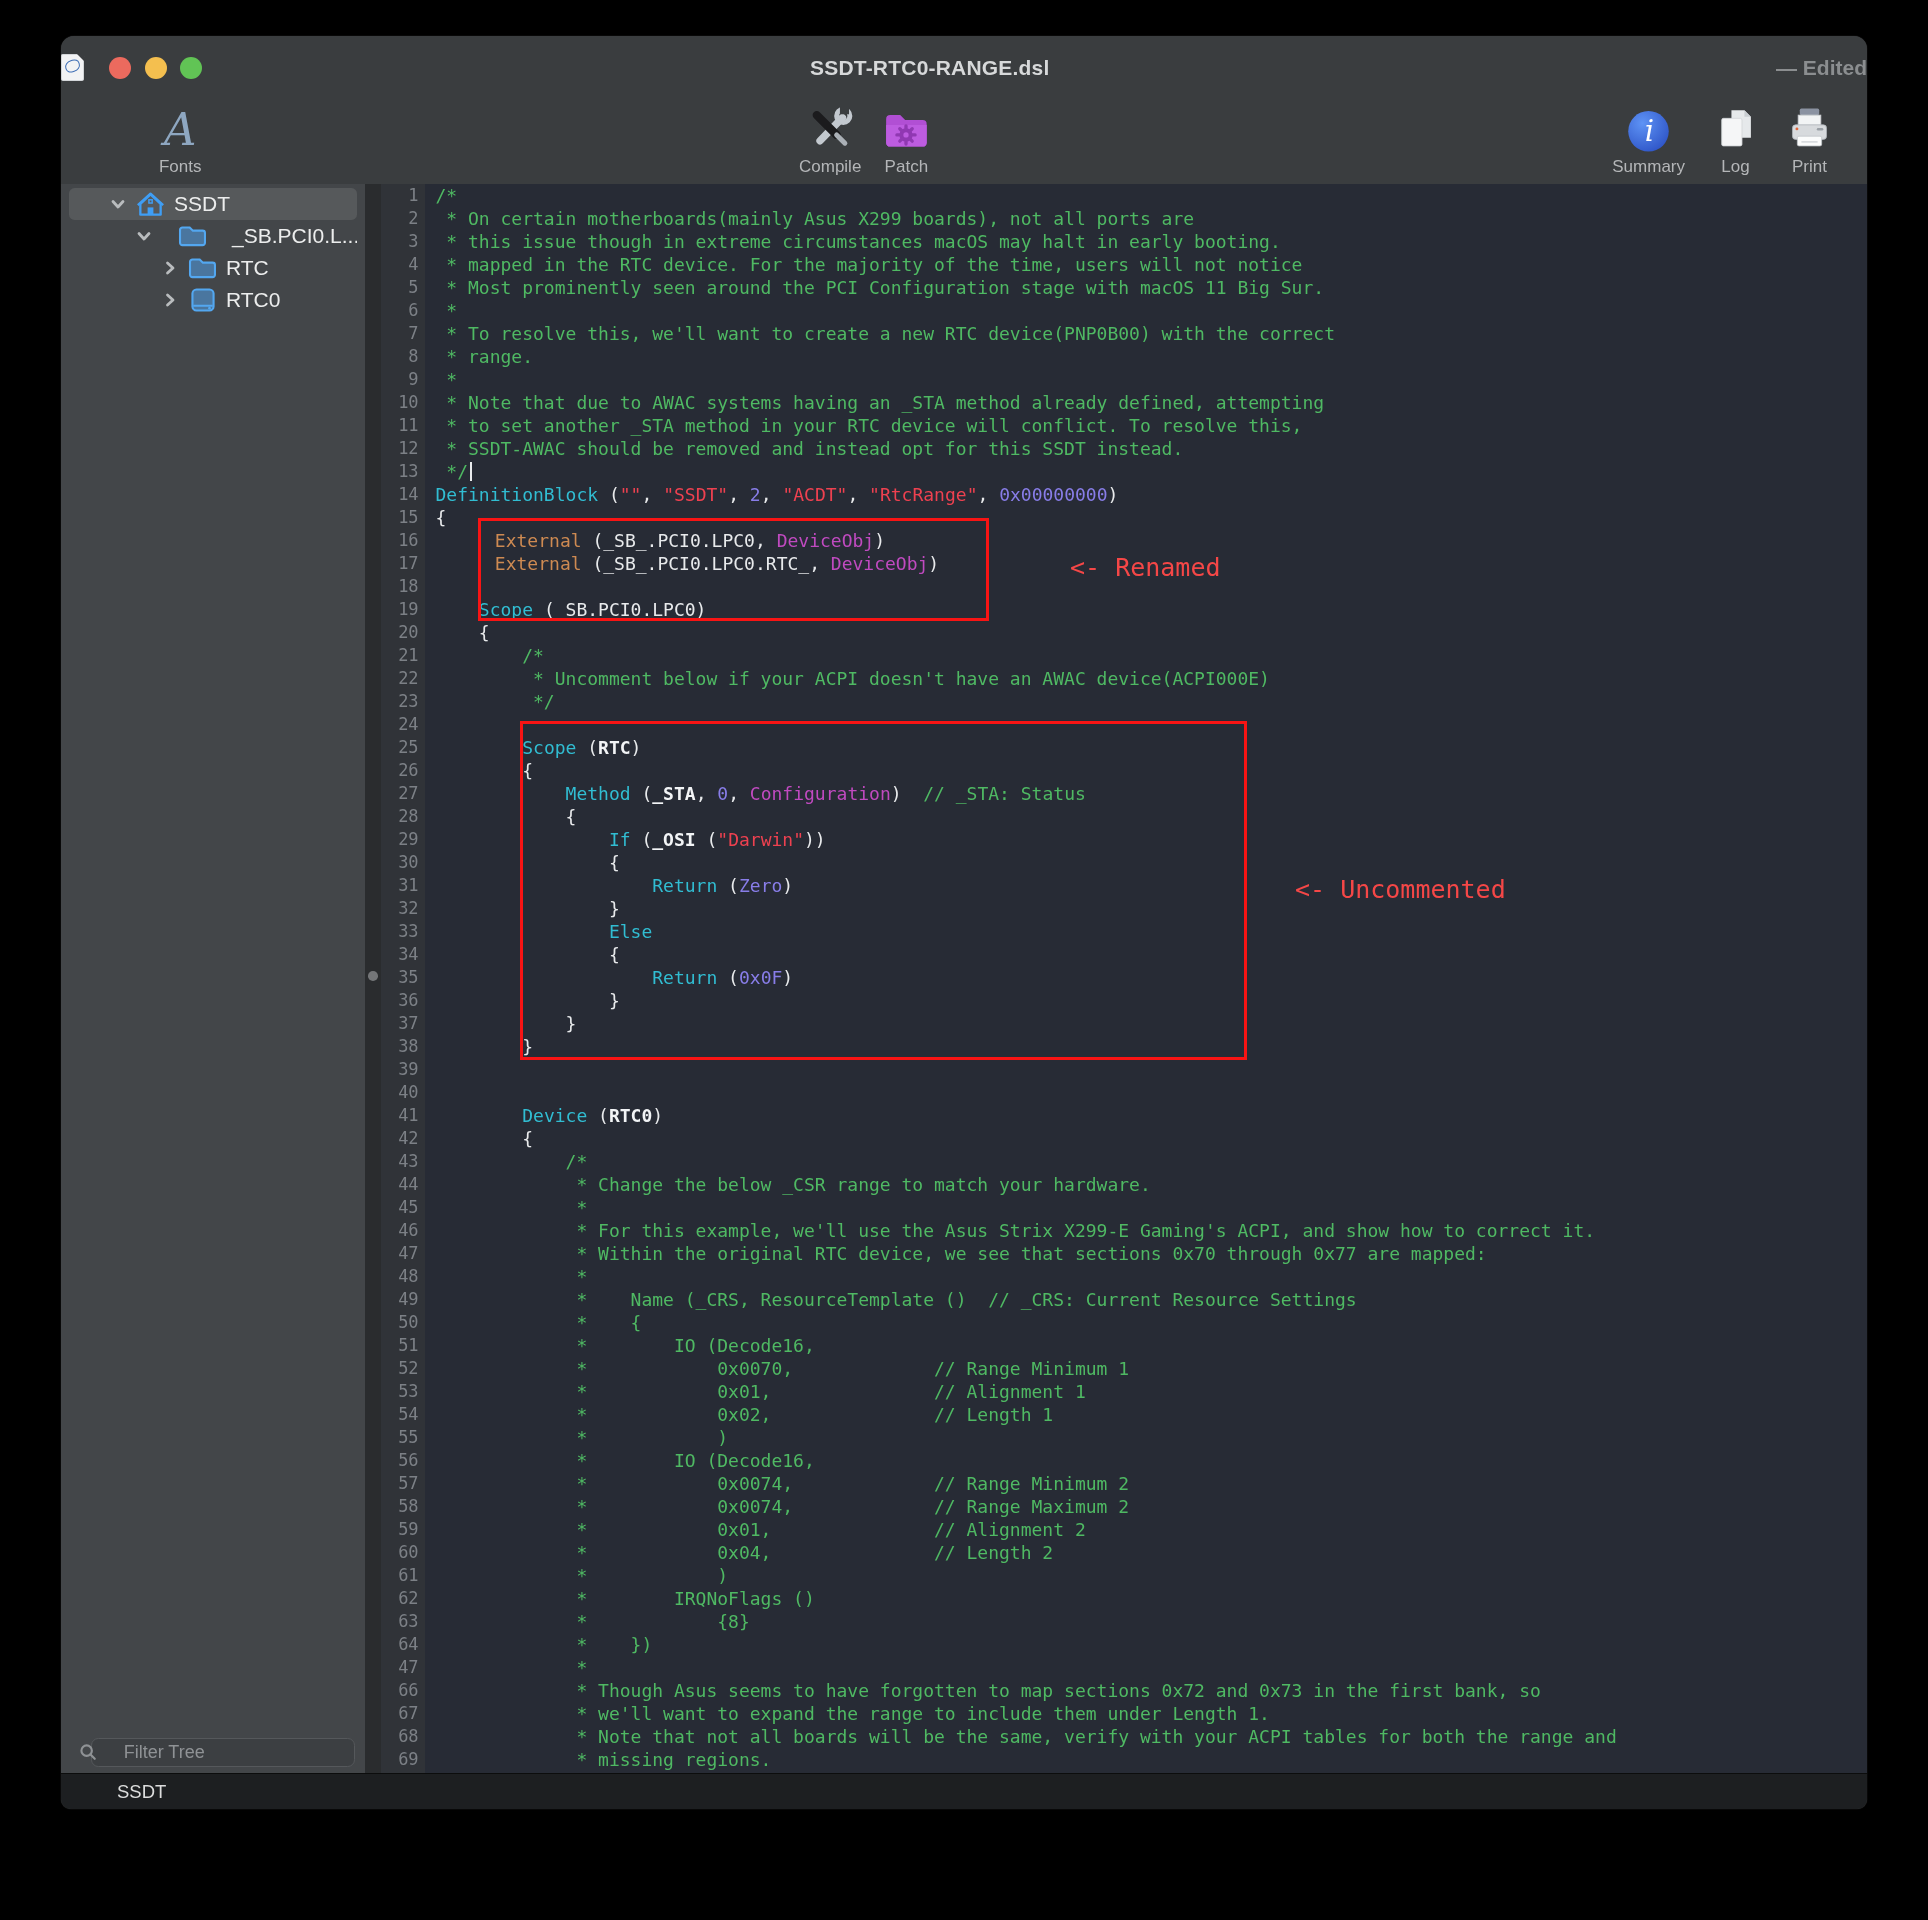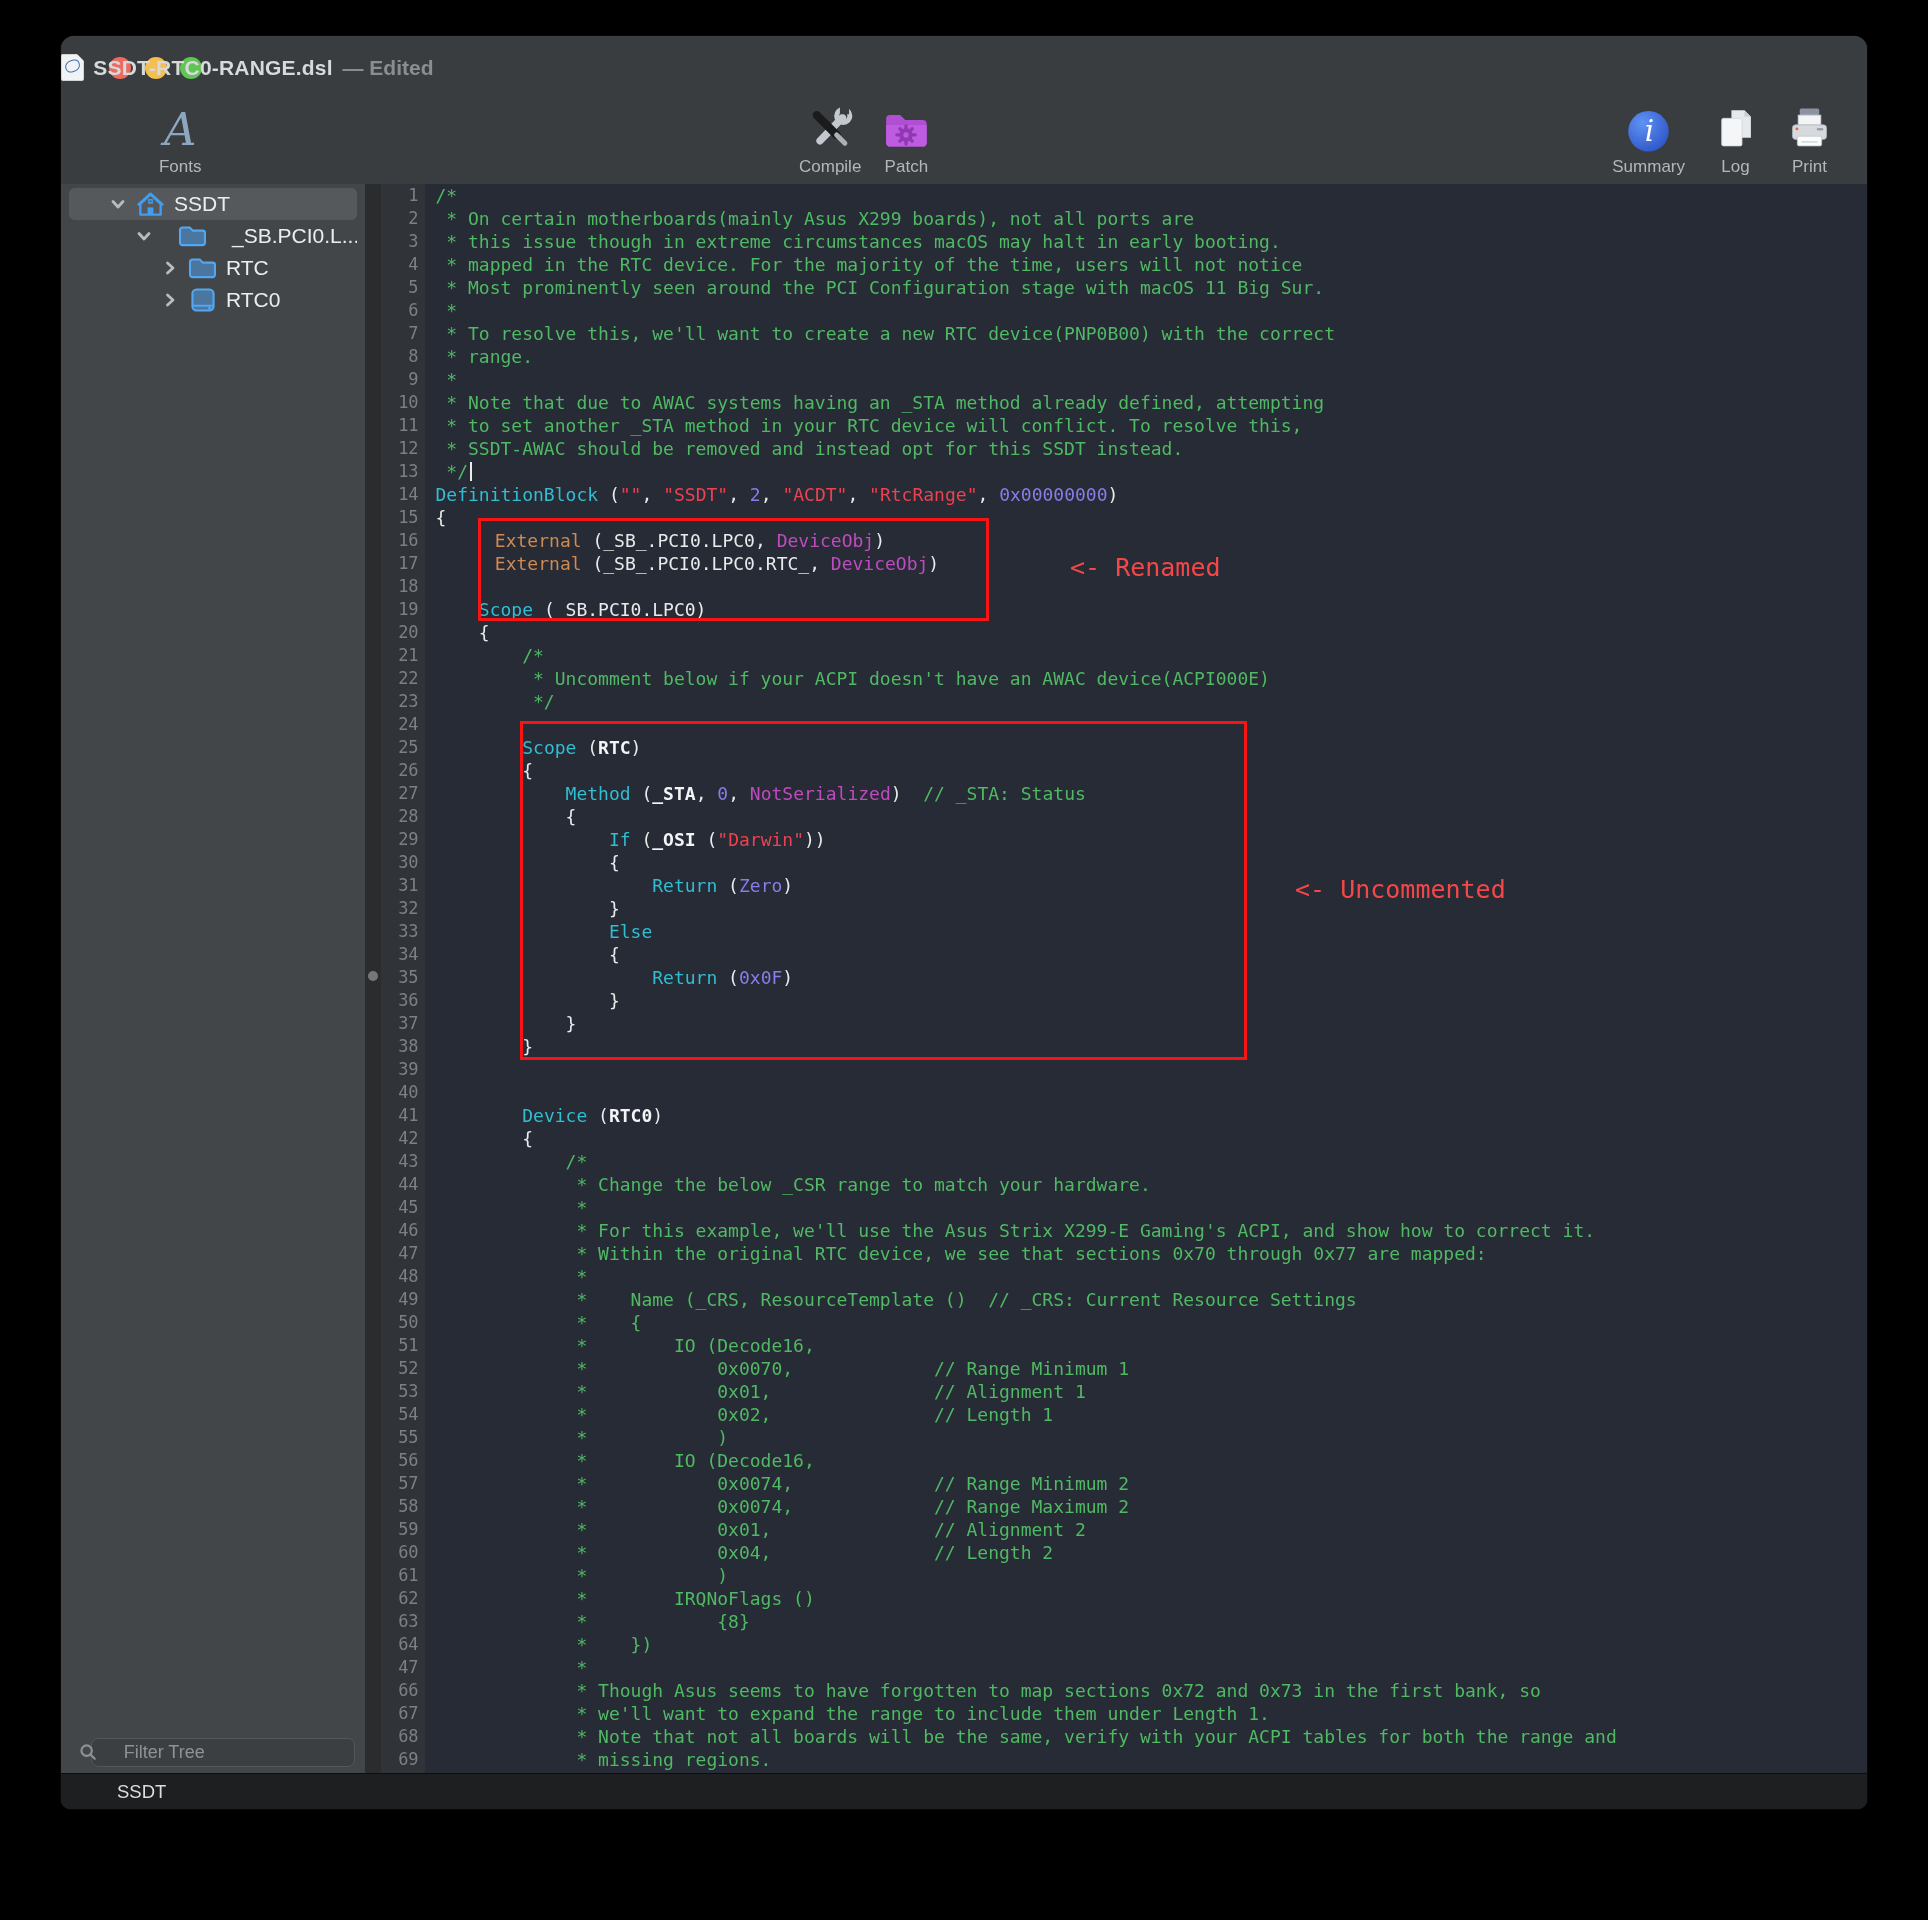--- a/index.html
+++ b/index.html
@@ -13,21 +13,21 @@
             box-shadow:0 0 0 0.8px #0b0b0b; display:flex; flex-direction:column; }
 
   
   .titlebar { position:relative; height:63px; background:#3a3d3f; flex:0 0 auto; }
   .lights { position:absolute; left:48px; top:0; height:63px; display:flex; align-items:center; gap:13.7px; }
   .light { width:22px; height:22px; border-radius:50%; }
   .light.red { background:#ec6a5e; }
   .light.yellow { background:#f4bf4f; }
   .light.green { background:#61c455; }
   .title-wrap { position:absolute; left:0; right:0; top:0; height:63px;
-                display:flex; align-items:center; justify-content:flex-start; gap:9.7px; }
+                display:flex; align-items:center; justify-content:space-between; gap:9.7px; }
   .doc-icon { width:22.6px; height:27px; position:relative; background:#f2f3f4; border-radius:2.4px;
               box-shadow:inset 0 0 0 0.8px #c9cdd0; }
   .doc-icon::before { content:""; position:absolute; right:0; top:0; border-style:solid;
               border-width:0 7.3px 7.3px 0; border-color:transparent #3a3d3f transparent transparent; }
   .doc-icon::after { content:""; position:absolute; left:4px; top:6.4px; width:13px; height:9.7px;
               border:1.6px solid #3f6fb5; border-radius:50% 40% 50% 40%; transform:rotate(-18deg); }
   .w-title { font-size:21px; font-weight:bold; color:#d7d9da; letter-spacing:0.2px; }
   .w-title-suffix { font-size:21px; color:#8b8e90;font-weight:bold; }
 
   
@@ -367,21 +367,21 @@
           <div class="line"><span class="tok-w">    </span><span class="tok-o">External</span><span class="tok-w"> (_SB_.PCI0.LPC0.RTC_, </span><span class="tok-m">DeviceObj</span><span class="tok-w">)</span></div>
           <div class="line"></div>
           <div class="line"><span class="tok-w">    </span><span class="tok-k">Scope</span><span class="tok-w"> (_SB.PCI0.LPC0)</span></div>
           <div class="line"><span class="tok-w">    {</span></div>
           <div class="line"><span class="tok-c">        /*</span></div>
           <div class="line"><span class="tok-c">         * Uncomment below if your ACPI doesn't have an AWAC device(ACPI000E)</span></div>
           <div class="line"><span class="tok-c">         */</span></div>
           <div class="line"></div>
           <div class="line"><span class="tok-w">        </span><span class="tok-k">Scope</span><span class="tok-w"> (</span><span class="tok-b">RTC</span><span class="tok-w">)</span></div>
           <div class="line"><span class="tok-w">        {</span></div>
-          <div class="line"><span class="tok-w">            </span><span class="tok-k">Method</span><span class="tok-w"> (</span><span class="tok-b">_STA</span><span class="tok-w">, </span><span class="tok-n">0</span><span class="tok-w">, </span><span class="tok-m">NotSerialized</span><span class="tok-w">)  </span><span class="tok-c">// _STA: Status</span></div>
+          <div class="line"><span class="tok-w">            </span><span class="tok-k">Method</span><span class="tok-w"> (</span><span class="tok-b">_STA</span><span class="tok-w">, </span><span class="tok-n">0</span><span class="tok-w">, </span><span class="tok-m">Configuration</span><span class="tok-w">)  </span><span class="tok-c">// _STA: Status</span></div>
           <div class="line"><span class="tok-w">            {</span></div>
           <div class="line"><span class="tok-w">                </span><span class="tok-k">If</span><span class="tok-w"> (</span><span class="tok-b">_OSI</span><span class="tok-w"> (</span><span class="tok-s">"Darwin"</span><span class="tok-w">))</span></div>
           <div class="line"><span class="tok-w">                {</span></div>
           <div class="line"><span class="tok-w">                    </span><span class="tok-k">Return</span><span class="tok-w"> (</span><span class="tok-n">Zero</span><span class="tok-w">)</span></div>
           <div class="line"><span class="tok-w">                }</span></div>
           <div class="line"><span class="tok-w">                </span><span class="tok-k">Else</span></div>
           <div class="line"><span class="tok-w">                {</span></div>
           <div class="line"><span class="tok-w">                    </span><span class="tok-k">Return</span><span class="tok-w"> (</span><span class="tok-n">0x0F</span><span class="tok-w">)</span></div>
           <div class="line"><span class="tok-w">                }</span></div>
           <div class="line"><span class="tok-w">            }</span></div>

